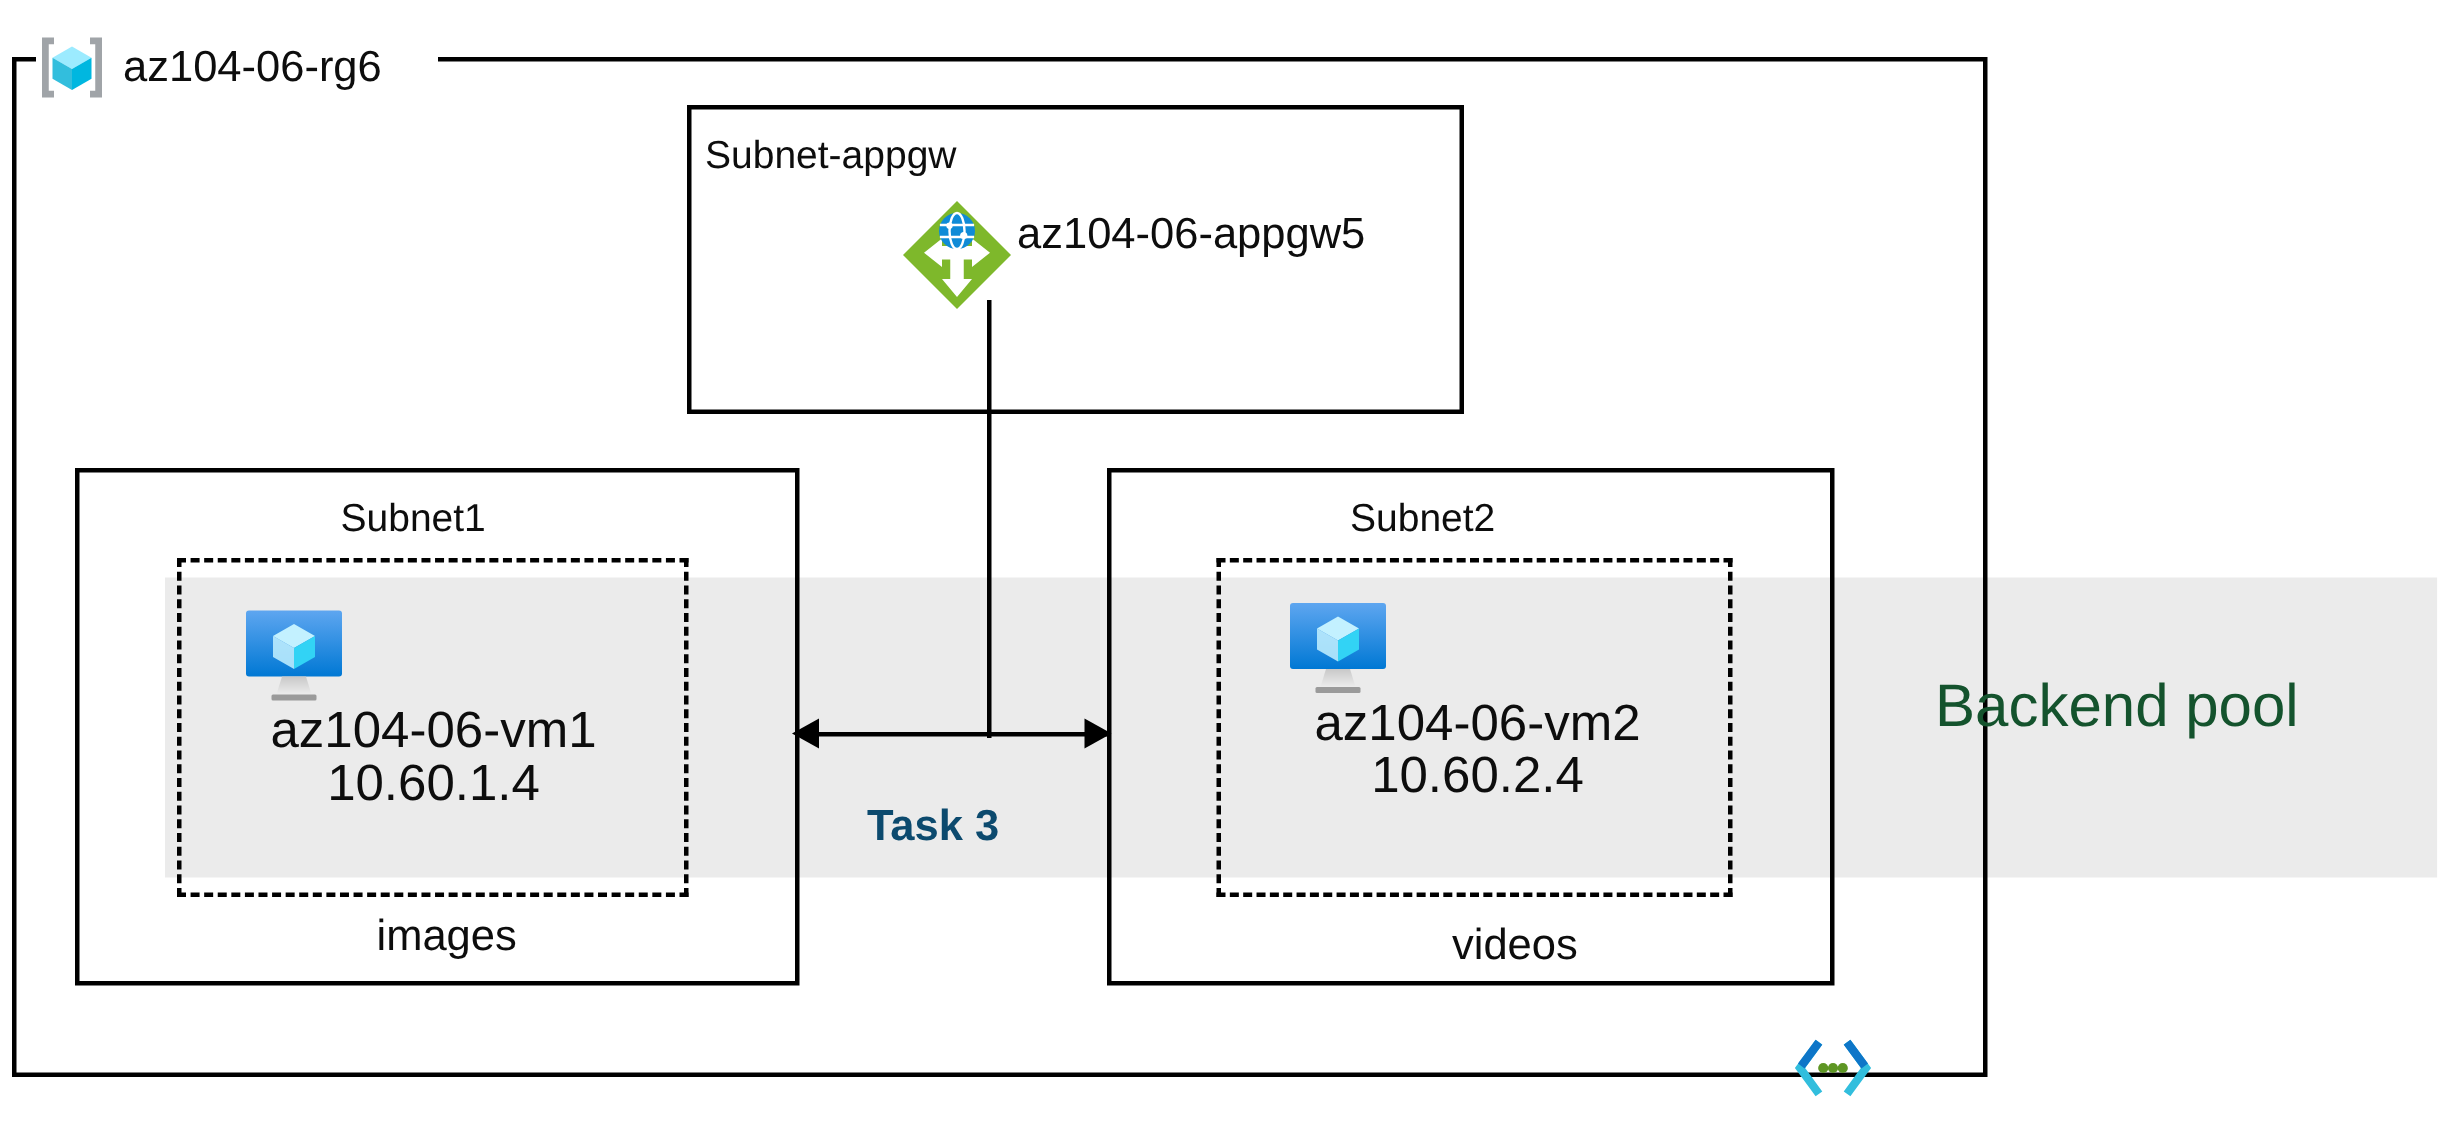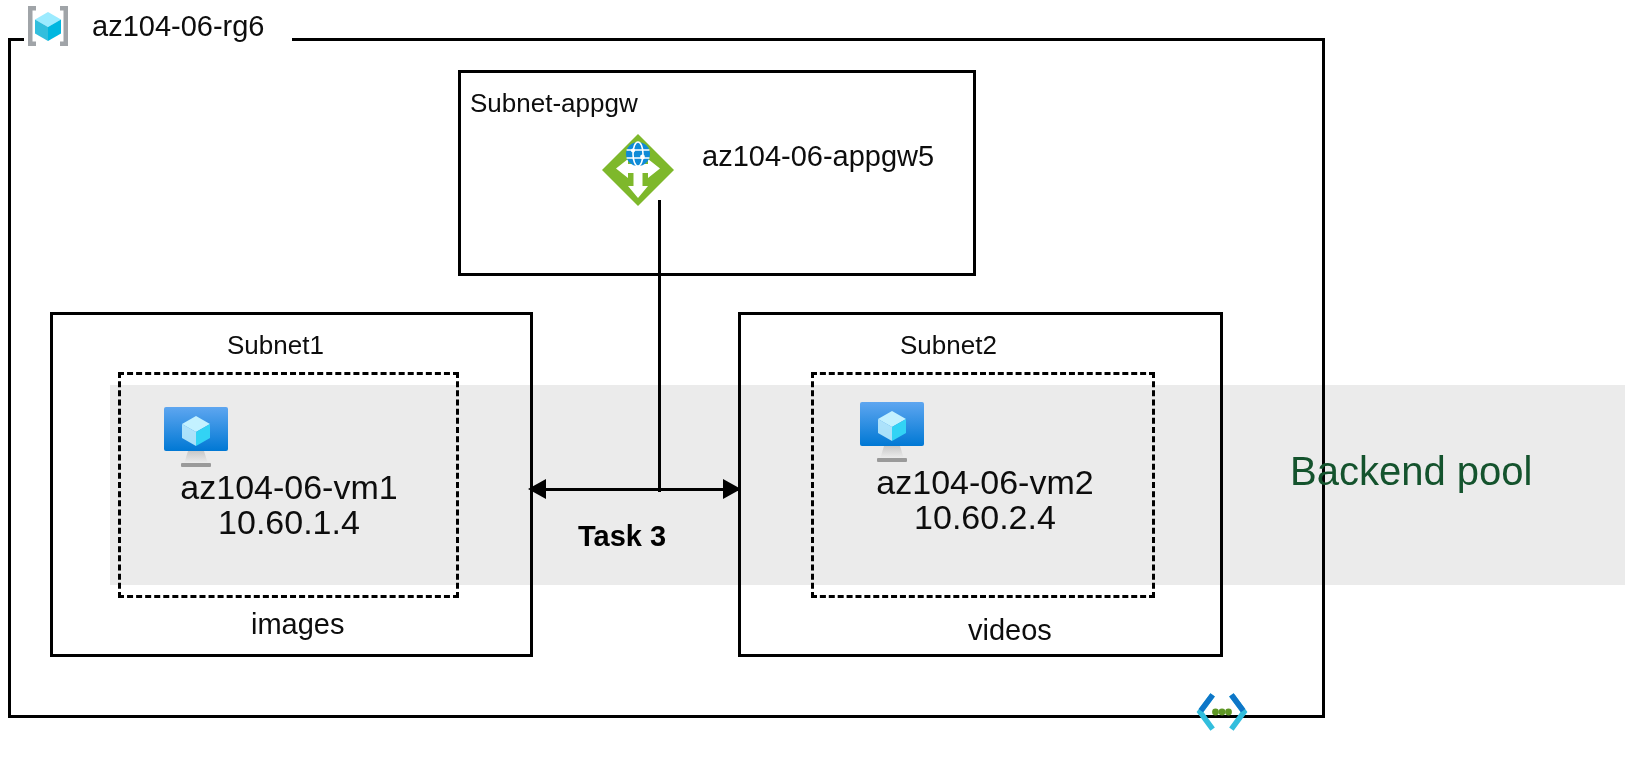--- a/index.html
+++ b/index.html
@@ -56,24 +56,24 @@
     left:24px;
     top:26px;
     width:268px;
     height:26px;
     background:#ffffff;
     z-index:4;
   }
   .rg-header{
     position:absolute;
     left:22px;
-    top:3px;
+    top:22px;
     display:flex;
     align-items:center;
-    gap:18px;
+    gap:8px;
     z-index:5;
   }
   .rg-name{
     font-size:29px;
     line-height:34px;
     color:#0d0d0d;
     white-space:nowrap;
   }
 
   
@@ -145,21 +145,21 @@
     white-space:nowrap;
   }
 
   
   .appgw-node{
     position:absolute;
     left:598px;
     top:130px;
     display:flex;
     align-items:flex-start;
-    gap:24px;
+    gap:0;
     z-index:7;
   }
   .appgw-icon{width:80px;height:80px;flex:0 0 auto;}
   .appgw-icon svg{display:block;}
   .appgw-labels{padding-top:8px;}
   .appgw-labels div{
     font-size:29px;
     line-height:36px;
     color:#0d0d0d;
     white-space:nowrap;
@@ -198,25 +198,25 @@
   .arrow-right{
     left:723px;top:479px;
     border-top:10px solid transparent;
     border-bottom:10px solid transparent;
     border-left:18px solid #000000;
   }
 
   .task-label{
     position:absolute;
     left:578px;
-    top:519px;
+    top:534px;
     font-size:29px;
     line-height:35px;
     font-weight:bold;
-    color:#000000;
+    color:#0c4a6e;
     white-space:nowrap;
     z-index:8;
   }
 
   
   .vnet-icon{
     position:absolute;
     left:1194px;
     top:692px;
     width:56px;

